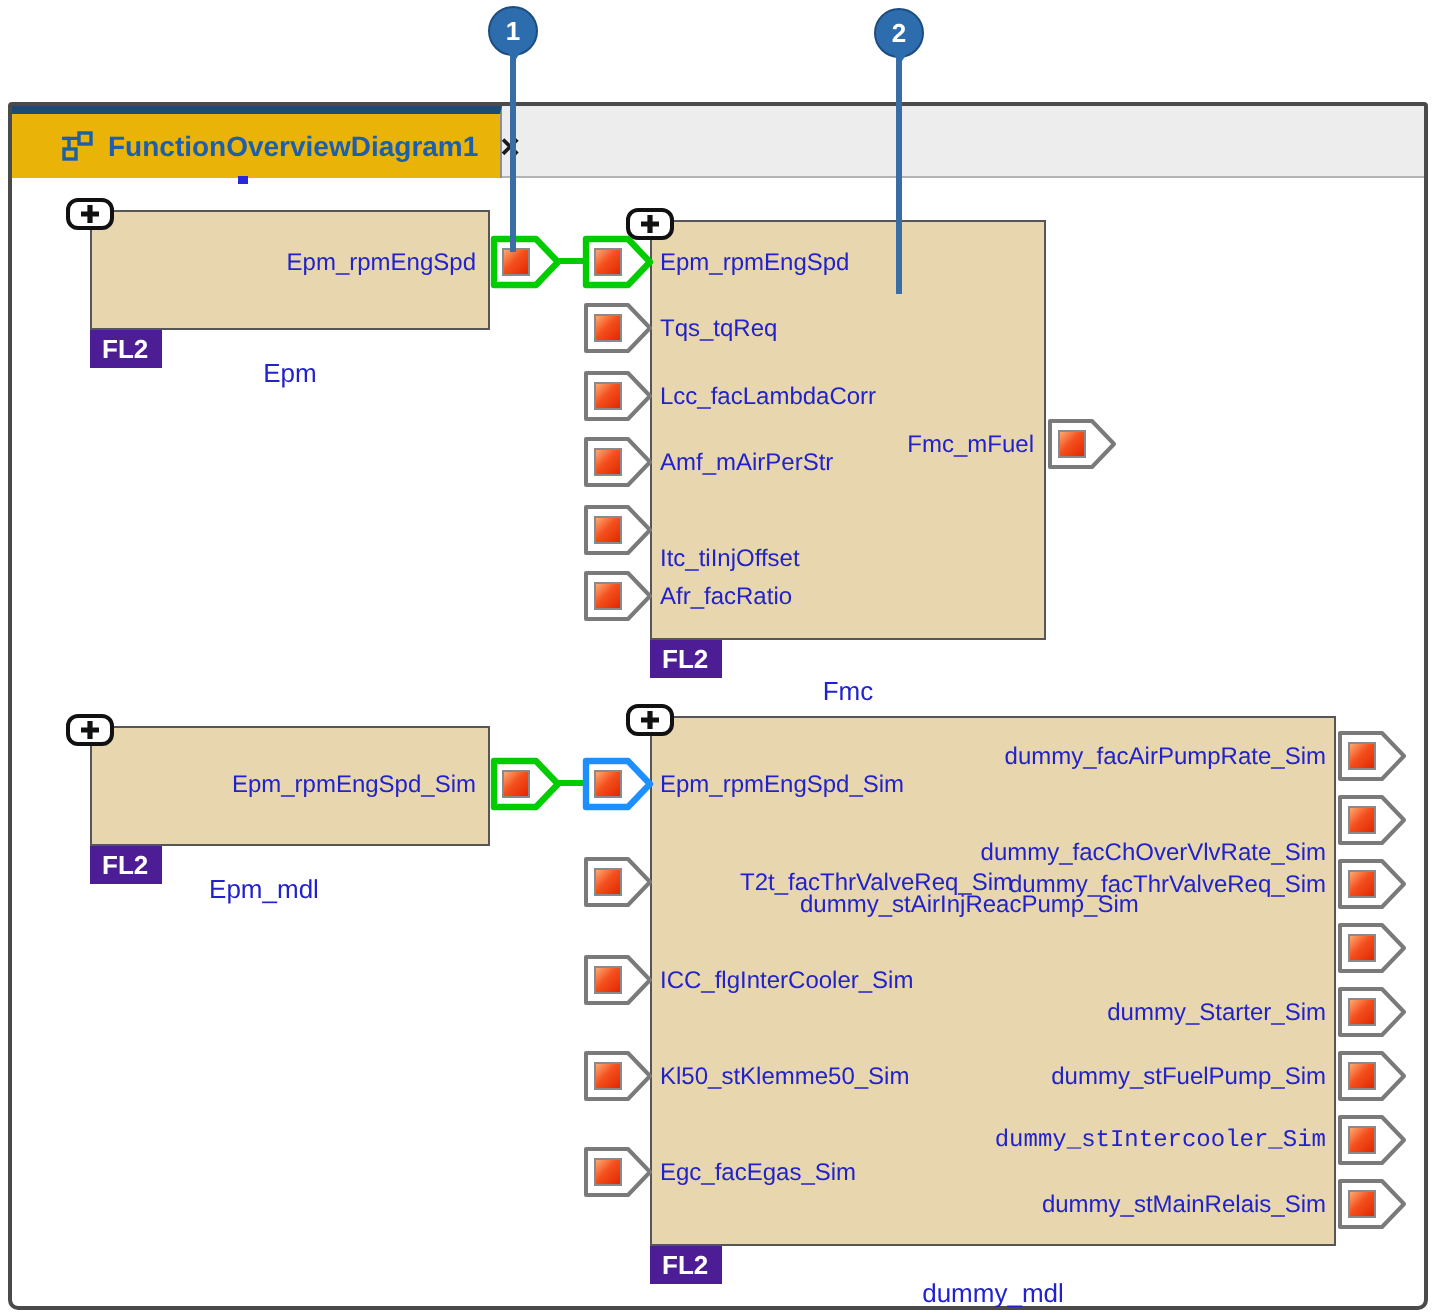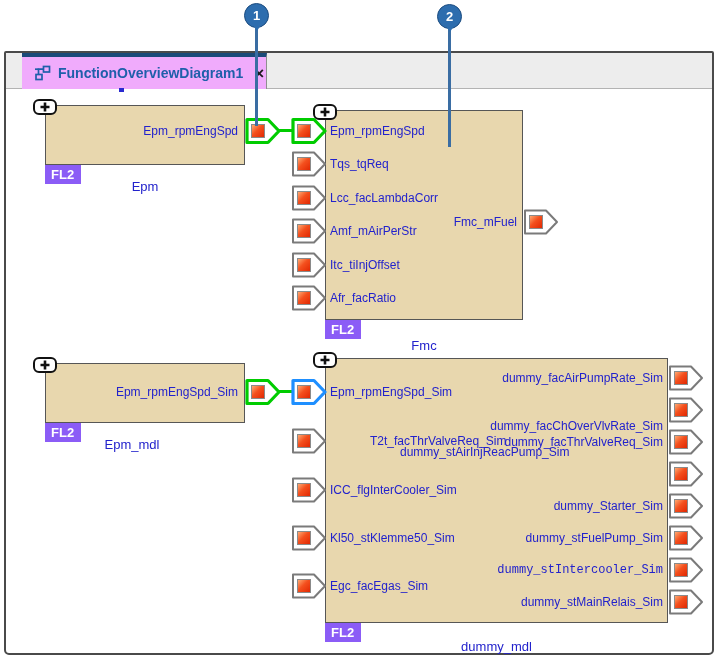--- a/index.html
+++ b/index.html
@@ -5,30 +5,30 @@
   html,body{margin:0;padding:0;}
   body{width:717px;height:658px;position:relative;background:#ffffff;
        font-family:"Liberation Sans","DejaVu Sans",sans-serif;overflow:hidden;}
 
   
   .window{position:absolute;left:4px;top:51px;width:710px;height:604px;
           background:#ffffff;border:2px solid #4a4a4a;border-radius:2px 2px 5px 5px;
           box-sizing:border-box;}
   .tab-strip{position:absolute;left:0;top:0;right:0;height:35px;background:#ededed;
              border-bottom:1px solid #b3b3b3;}
-  .tab-active{position:absolute;left:0;top:0;width:245px;height:36px;background:#f0abfc;
+  .tab-active{position:absolute;left:0;top:0;width:245px;height:36px;background:#eab308;
               border-right:1px solid #8f8f8f;border-top:4px solid #1b4a79;
-              box-sizing:border-box;display:flex;align-items:center;gap:7px;padding-left:12px;margin-left:16px;}
+              box-sizing:border-box;display:flex;align-items:center;gap:7px;padding-left:24px;}
   .tab-title{color:#1e5faa;font-weight:bold;font-size:14px;white-space:nowrap;}
   .tab-close{color:#1a1a1a;font-weight:bold;font-size:17px;line-height:17px;margin-left:4px;cursor:pointer;}
 
   
   .block{position:absolute;background:#e8d7ae;border:1.5px solid #565656;box-sizing:border-box;}
   .expand{position:absolute;width:24px;height:16px;}
-  .badge{position:absolute;background:#8b5cf6;color:#ffffff;font-weight:bold;font-size:13px;
+  .badge{position:absolute;background:#4c1d95;color:#ffffff;font-weight:bold;font-size:13px;
          line-height:17px;padding:1px 7px 1px 6px;}
   .block-name{position:absolute;color:#2222cc;font-size:13px;text-align:center;white-space:nowrap;margin-top:12px;}
   .port{position:absolute;width:36px;height:28px;}
   .port-label{position:absolute;color:#2222cc;font-size:12px;line-height:16px;white-space:nowrap;}
   .link{position:absolute;height:3px;background:#00cc00;}
 
   
   .balloon{position:absolute;width:25px;height:25px;border-radius:50%;background:#2d6dae;
            border:1px solid #1c4c80;color:#fff;font-weight:bold;font-size:13px;
            display:flex;align-items:center;justify-content:center;box-sizing:border-box;}
@@ -153,21 +153,21 @@
         </linearGradient>
       </defs>
       <polygon points="2,2.5 23,2.5 34,14 23,25.5 2,25.5" fill="#ffffff" stroke="#7a7a7a" stroke-width="2" stroke-linejoin="round"></polygon>
       <rect x="6.5" y="7.5" width="13" height="13" fill="url(#pg6)" stroke="#8a8a8a" stroke-width="1"></rect>
     </svg></div>
 
 <div class="port-label" style="left:330px;top:123px;">Epm_rpmEngSpd</div>
 <div class="port-label" style="left:330px;top:156px;">Tqs_tqReq</div>
 <div class="port-label" style="left:330px;top:190px;">Lcc_facLambdaCorr</div>
 <div class="port-label" style="left:330px;top:223px;">Amf_mAirPerStr</div>
-<div class="port-label" style="left:330px;top:257px;">Itc_tiInjOffset</div>
+<div class="port-label" style="left:330px;top:271px;">Itc_tiInjOffset</div>
 <div class="port-label" style="left:330px;top:290px;">Afr_facRatio</div>
 
 <div class="port-label" style="left:329px;top:214px;width:188px;text-align:right;">Fmc_mFuel</div>
 <div class="port" style="left:523px;top:208px;"><svg width="36" height="28" viewBox="0 0 36 28">
       <defs>
         <linearGradient id="pg7" x1="0" y1="0" x2="1" y2="1">
           <stop offset="0" stop-color="#ffb27a"></stop>
           <stop offset="0.45" stop-color="#f4501e"></stop>
           <stop offset="1" stop-color="#e02500"></stop>
         </linearGradient>

